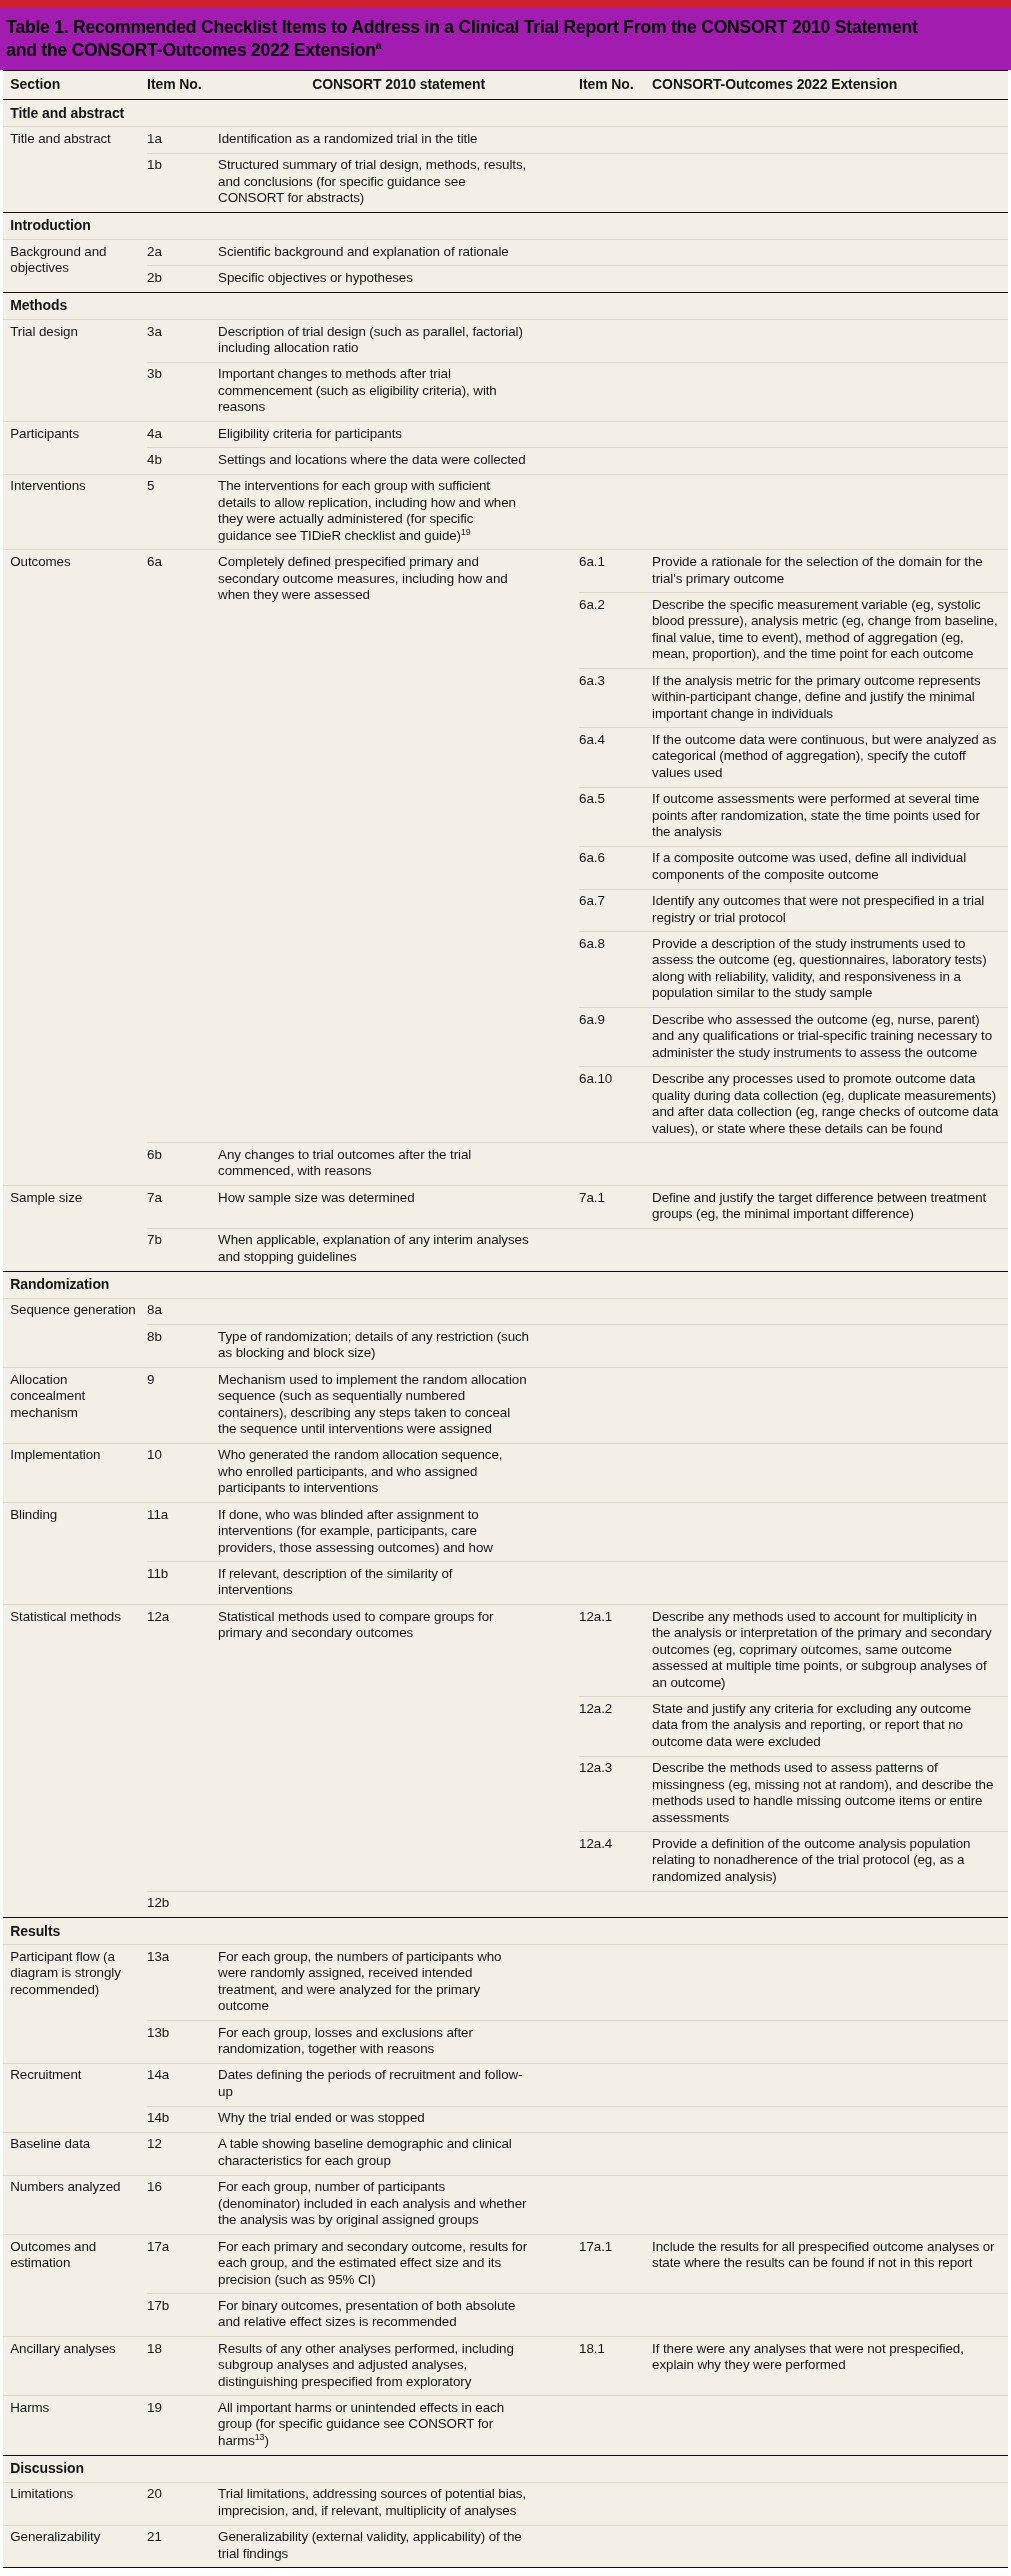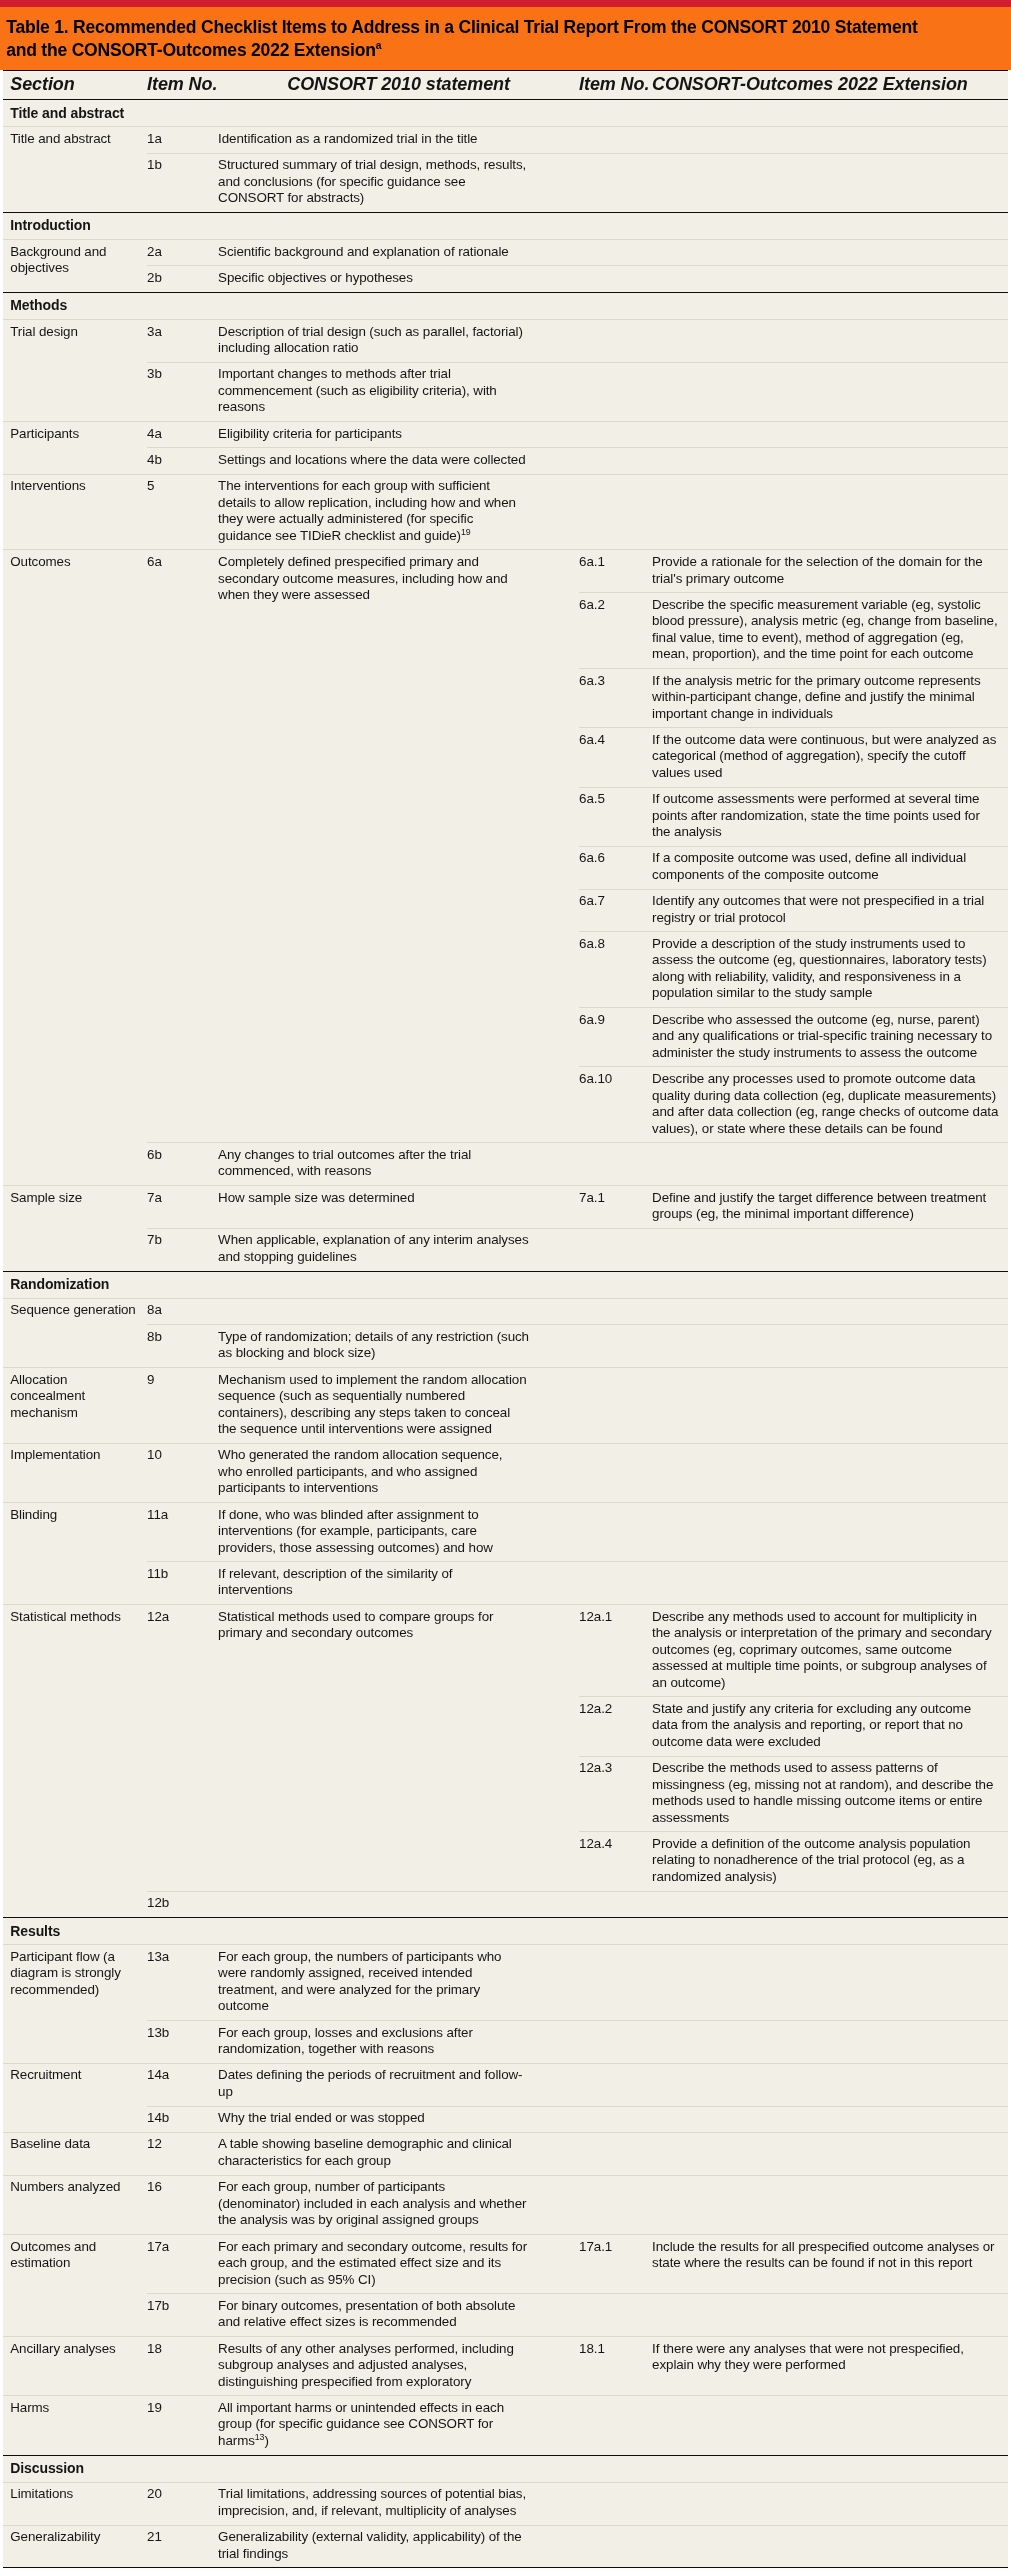--- a/index.html
+++ b/index.html
@@ -5,36 +5,36 @@
   * { box-sizing: border-box; }
   html,body { margin:0; padding:0; background:#ffffff; }
   body {
     width:1011px;
     font-family:"Liberation Sans", sans-serif;
     color:#151515;
     -webkit-font-smoothing:antialiased;
   }
   .page { width:1011px; }
   .redbar { height:6.7px; background:#d21f2f; margin:0; }
-  .titleblock { background:#f97316; padding:9.3px 10.3px 8.2px 6.2px; }
+  .titleblock { background:#a21caf; padding:9.3px 10.3px 8.2px 6.2px; }
   .title {
     font-size:17.5px; font-weight:700; line-height:23px; letter-spacing:-0.2px; color:#000;
     max-width:958px;
   }
   .title sup { font-size:10.3px; line-height:0; }
 
   .tablewrap {
     margin:0 3.1px;
     background:#f2f0e6;
     border-top:1.5px solid #0d0d0d;
     border-bottom:1.5px solid #0d0d0d;
     font-size:13.4px; line-height:16.5px; letter-spacing:-0.1px;
   }
 
-  .headerrow { display:flex; font-weight:700; padding:5.2px 0 6.2px; border-bottom:1.5px solid #0d0d0d; font-size:18px;font-style:italic; }
+  .headerrow { display:flex; font-weight:700; padding:5.2px 0 6.2px; border-bottom:1.5px solid #0d0d0d; font-size:14px; }
   .h-sec   { width:144px; padding-left:7.2px; }
   .h-item  { width:71px; }
   .h-stmt  { width:361px;text-align:center; }
   .h-item2 { width:73px; }
   .h-stmt2 { flex:1; }
 
   .tsec { border-top:1.5px solid #0d0d0d; }
   .tsec.first { border-top:none; }
   .band {
     font-weight:700; font-size:14px;

